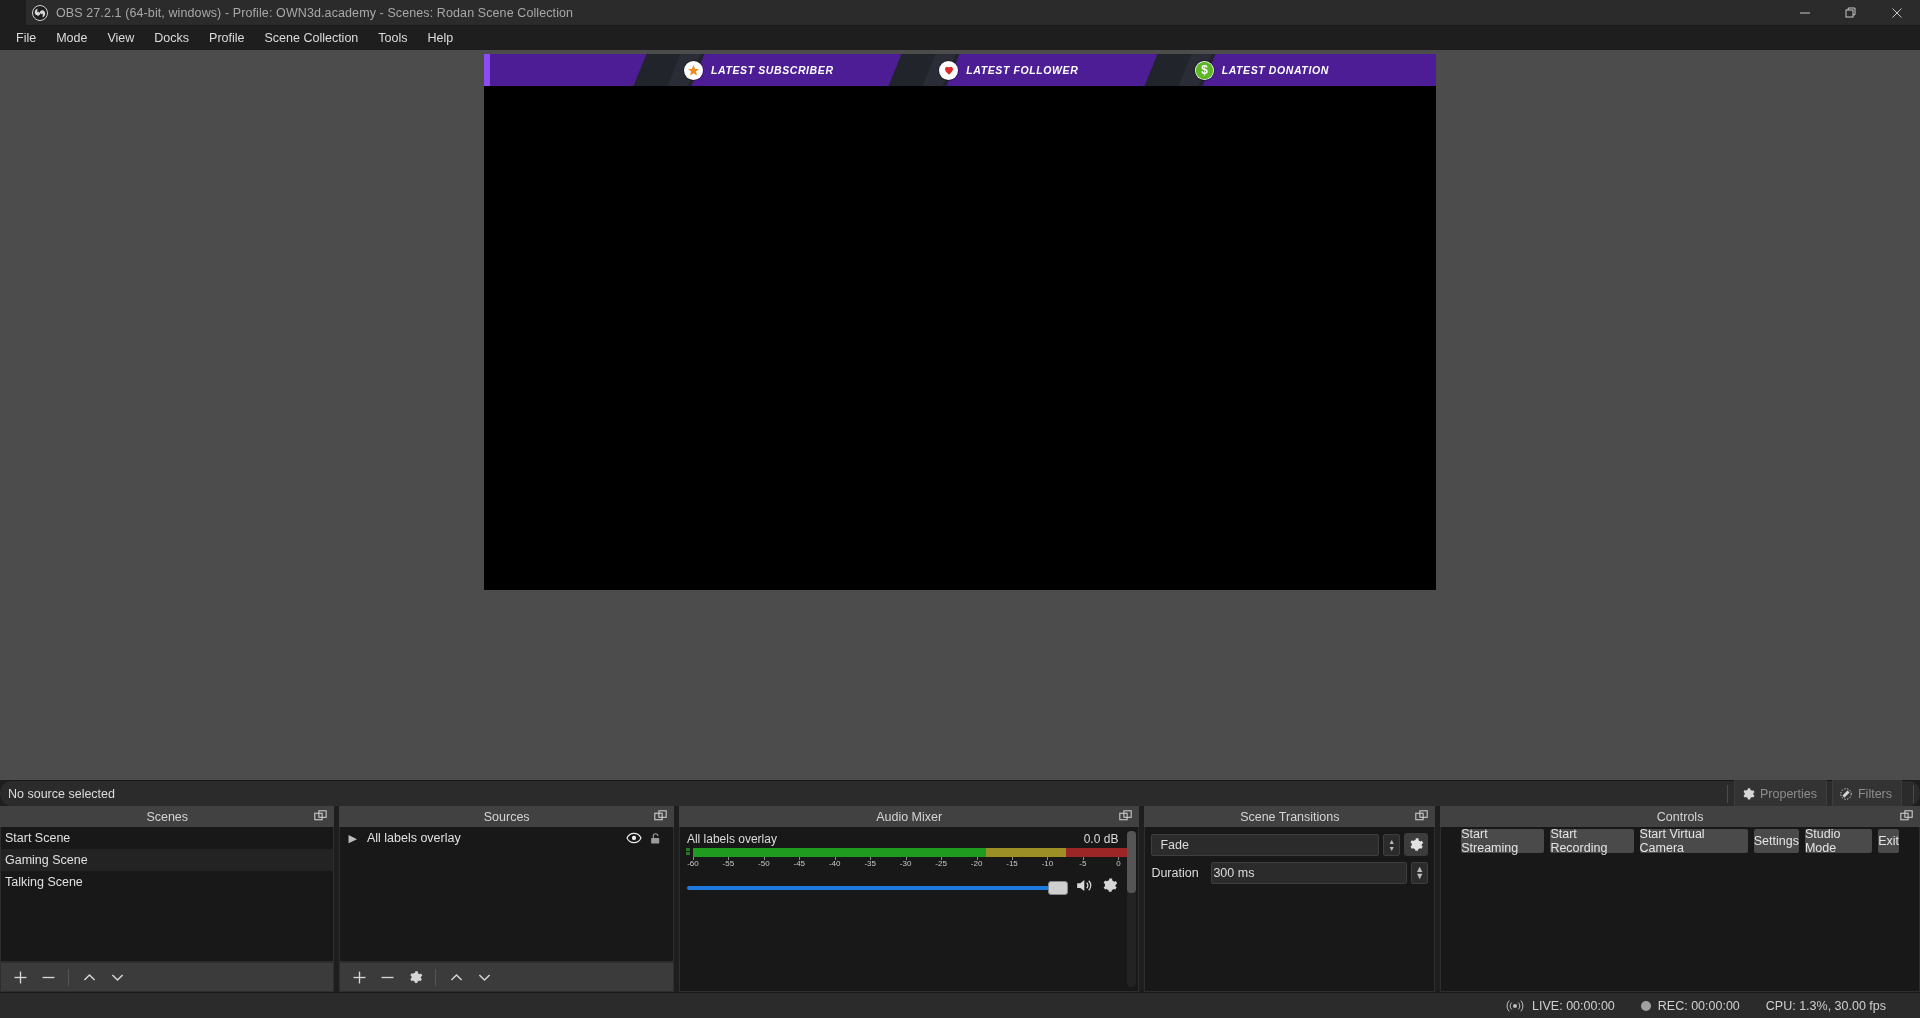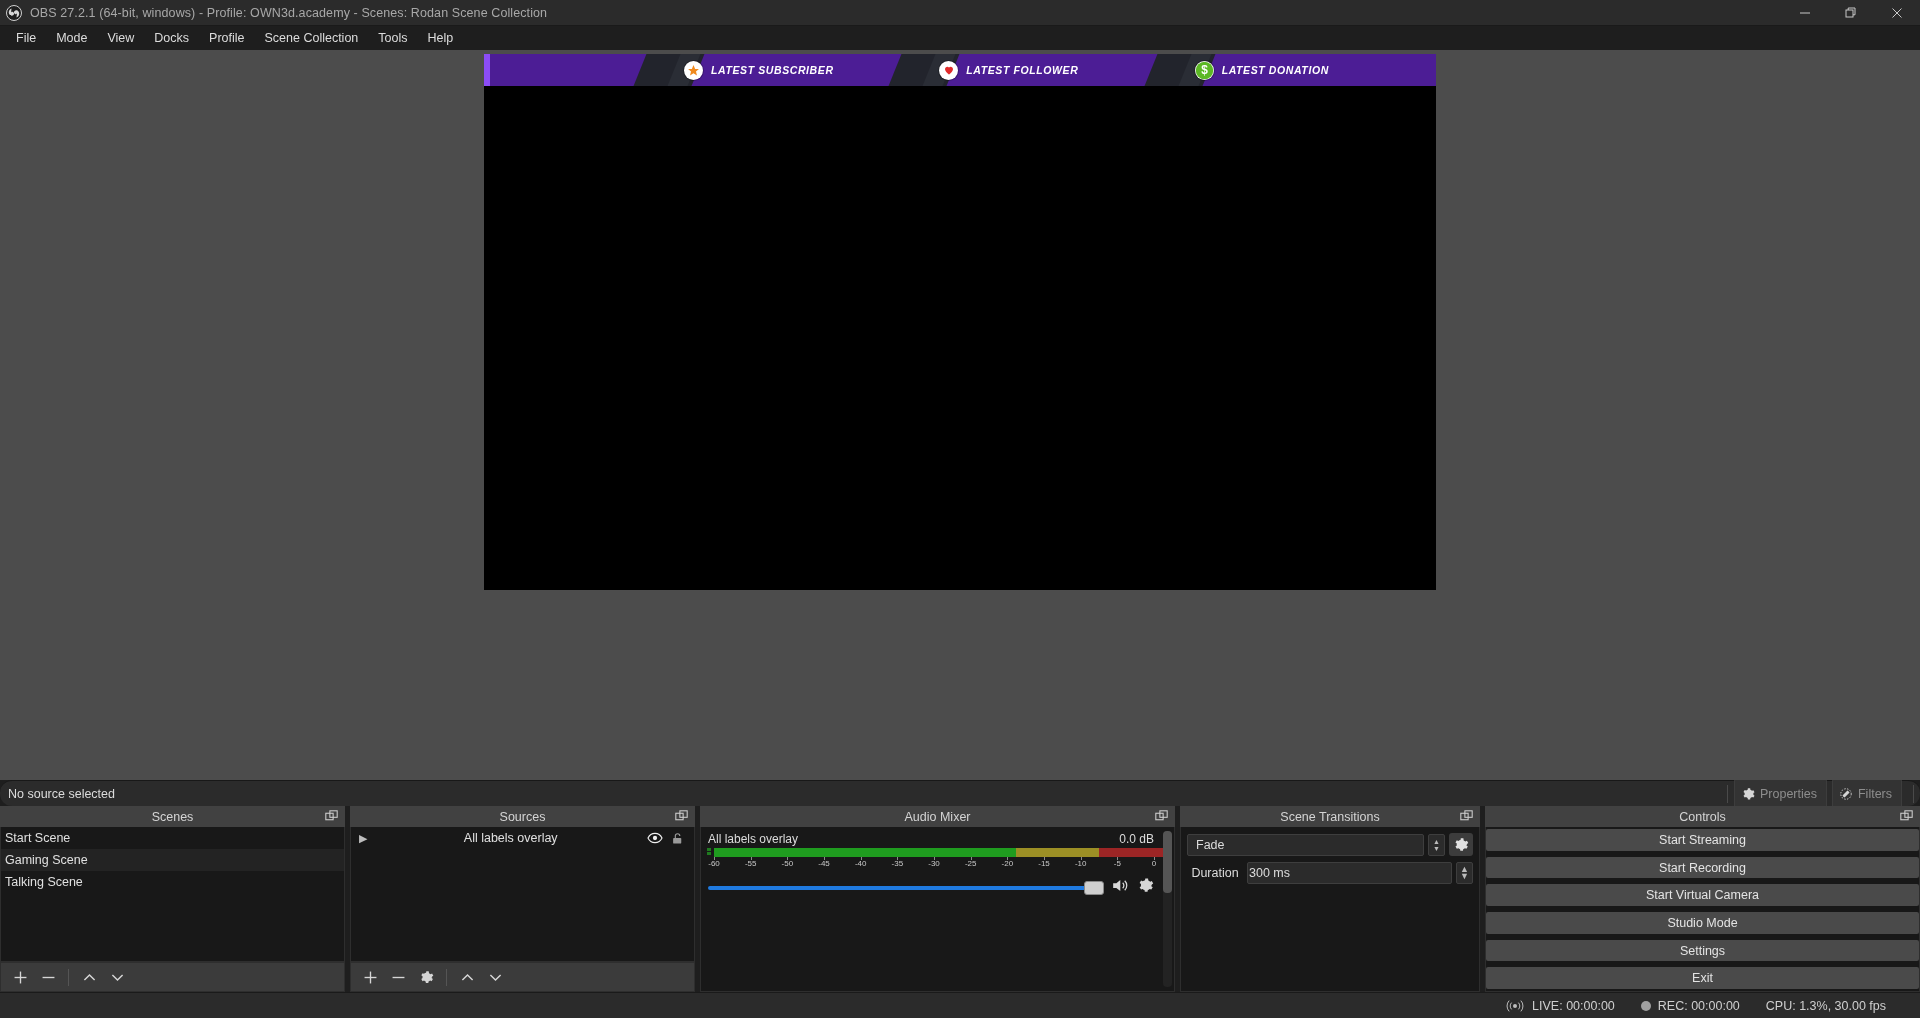--- a/index.html
+++ b/index.html
@@ -10,20 +10,21 @@
     overflow: hidden;
   }
   body { display: flex; flex-direction: column; }
 
   
   .titlebar {
     height: 26px; flex: 0 0 26px;
     background: #2b2b2b;
     display: flex; align-items: center;
     border-bottom: 1px solid #1a1a1a;
+    margin-left: 26px;
   }
   .obs-logo { width: 16px; height: 16px; margin: 0 8px 0 6px; flex: 0 0 16px; }
   .title-text { font-size: 12.5px; color: #a8a8a8; letter-spacing: .1px; }
   .win-btns { margin-left: auto; display: flex; height: 26px; }
   .win-btn {
     width: 46px; height: 26px; display: flex;
     align-items: center; justify-content: center;
     color: #c8c8c8;
   }
 
@@ -111,21 +112,21 @@
     height: 21px; flex: 0 0 21px; background: #414141;
     display: flex; align-items: center; justify-content: center;
     position: relative; font-size: 12.5px; color: #d4d4d4;
   }
   .dock-float {
     position: absolute; right: 7px; top: 4px;
     width: 13px; height: 13px;
   }
   .dock-body {
     flex: 1 1 auto; background: #181818; overflow: hidden;
-    border: 1px solid #2e2e2e; border-top: none; text-align: center;
+    border: 1px solid #2e2e2e; border-top: none;
   }
   .dock-toolbar {
     height: 30px; flex: 0 0 30px; background: #3b3b3b;
     display: flex; align-items: center; padding-left: 6px; gap: 2px;
     border: 1px solid #2e2e2e; border-top: 1px solid #2e2e2e;
   }
   .tb-btn {
     width: 26px; height: 26px; display: flex;
     align-items: center; justify-content: center; color: #d0d0d0;
     border-radius: 2px;
@@ -211,21 +212,21 @@
   }
   .tr-label { font-size: 12.5px; color: #dcdcdc; width: 56px; flex: 0 0 56px; }
   .tr-dur {
     flex: 1 1 auto; height: 22px; background: #2b2b2b;
     border: 1px solid #3e3e3e; border-radius: 2px;
     display: flex; align-items: center; padding-left: 1px;
     font-size: 12.5px; color: #dcdcdc;
   }
 
   
-  .ctrl-body { padding: 2px 0; display: flex; flex-direction: column; gap: 6px; }
+  .ctrl-body { padding: 2px 20px; display: flex; flex-direction: row; gap: 6px; }
   .ctrl-btn {
     height: 24px; background: #4a4a4a; border-radius: 2px;
     display: flex; align-items: center; justify-content: center;
     font-size: 12.5px; color: #e4e4e4;
   }
 
   
   .statusbar {
     height: 26px; flex: 0 0 26px; background: #2b2b2b;
     display: flex; align-items: center; justify-content: flex-end;
@@ -572,22 +573,22 @@
       <span>Controls</span>
       <svg class="dock-float" viewBox="0 0 16 16">
         <rect x="1" y="4" width="9" height="8" fill="none" stroke="#cfcfcf" stroke-width="1.3"></rect>
         <rect x="6" y="1" width="9" height="8" fill="none" stroke="#cfcfcf" stroke-width="1.3"></rect>
       </svg>
     </div>
     <div class="dock-body ctrl-body" style="height:165px">
       <div class="ctrl-btn">Start Streaming</div>
       <div class="ctrl-btn">Start Recording</div>
       <div class="ctrl-btn">Start Virtual Camera</div>
+      <div class="ctrl-btn">Settings</div>
       <div class="ctrl-btn">Studio Mode</div>
-      <div class="ctrl-btn">Settings</div>
       <div class="ctrl-btn">Exit</div>
     </div>
   </div>
 </div>
 
 <div class="statusbar">
   <div class="st-group">
     <svg width="20" height="14" viewBox="0 0 26 16">
       <circle cx="13" cy="8" r="2.6" fill="#bdbdbd"></circle>
       <path d="M8.6 3.6a6.2 6.2 0 0 0 0 8.8M17.4 3.6a6.2 6.2 0 0 1 0 8.8" fill="none" stroke="#bdbdbd" stroke-width="1.3"></path>

